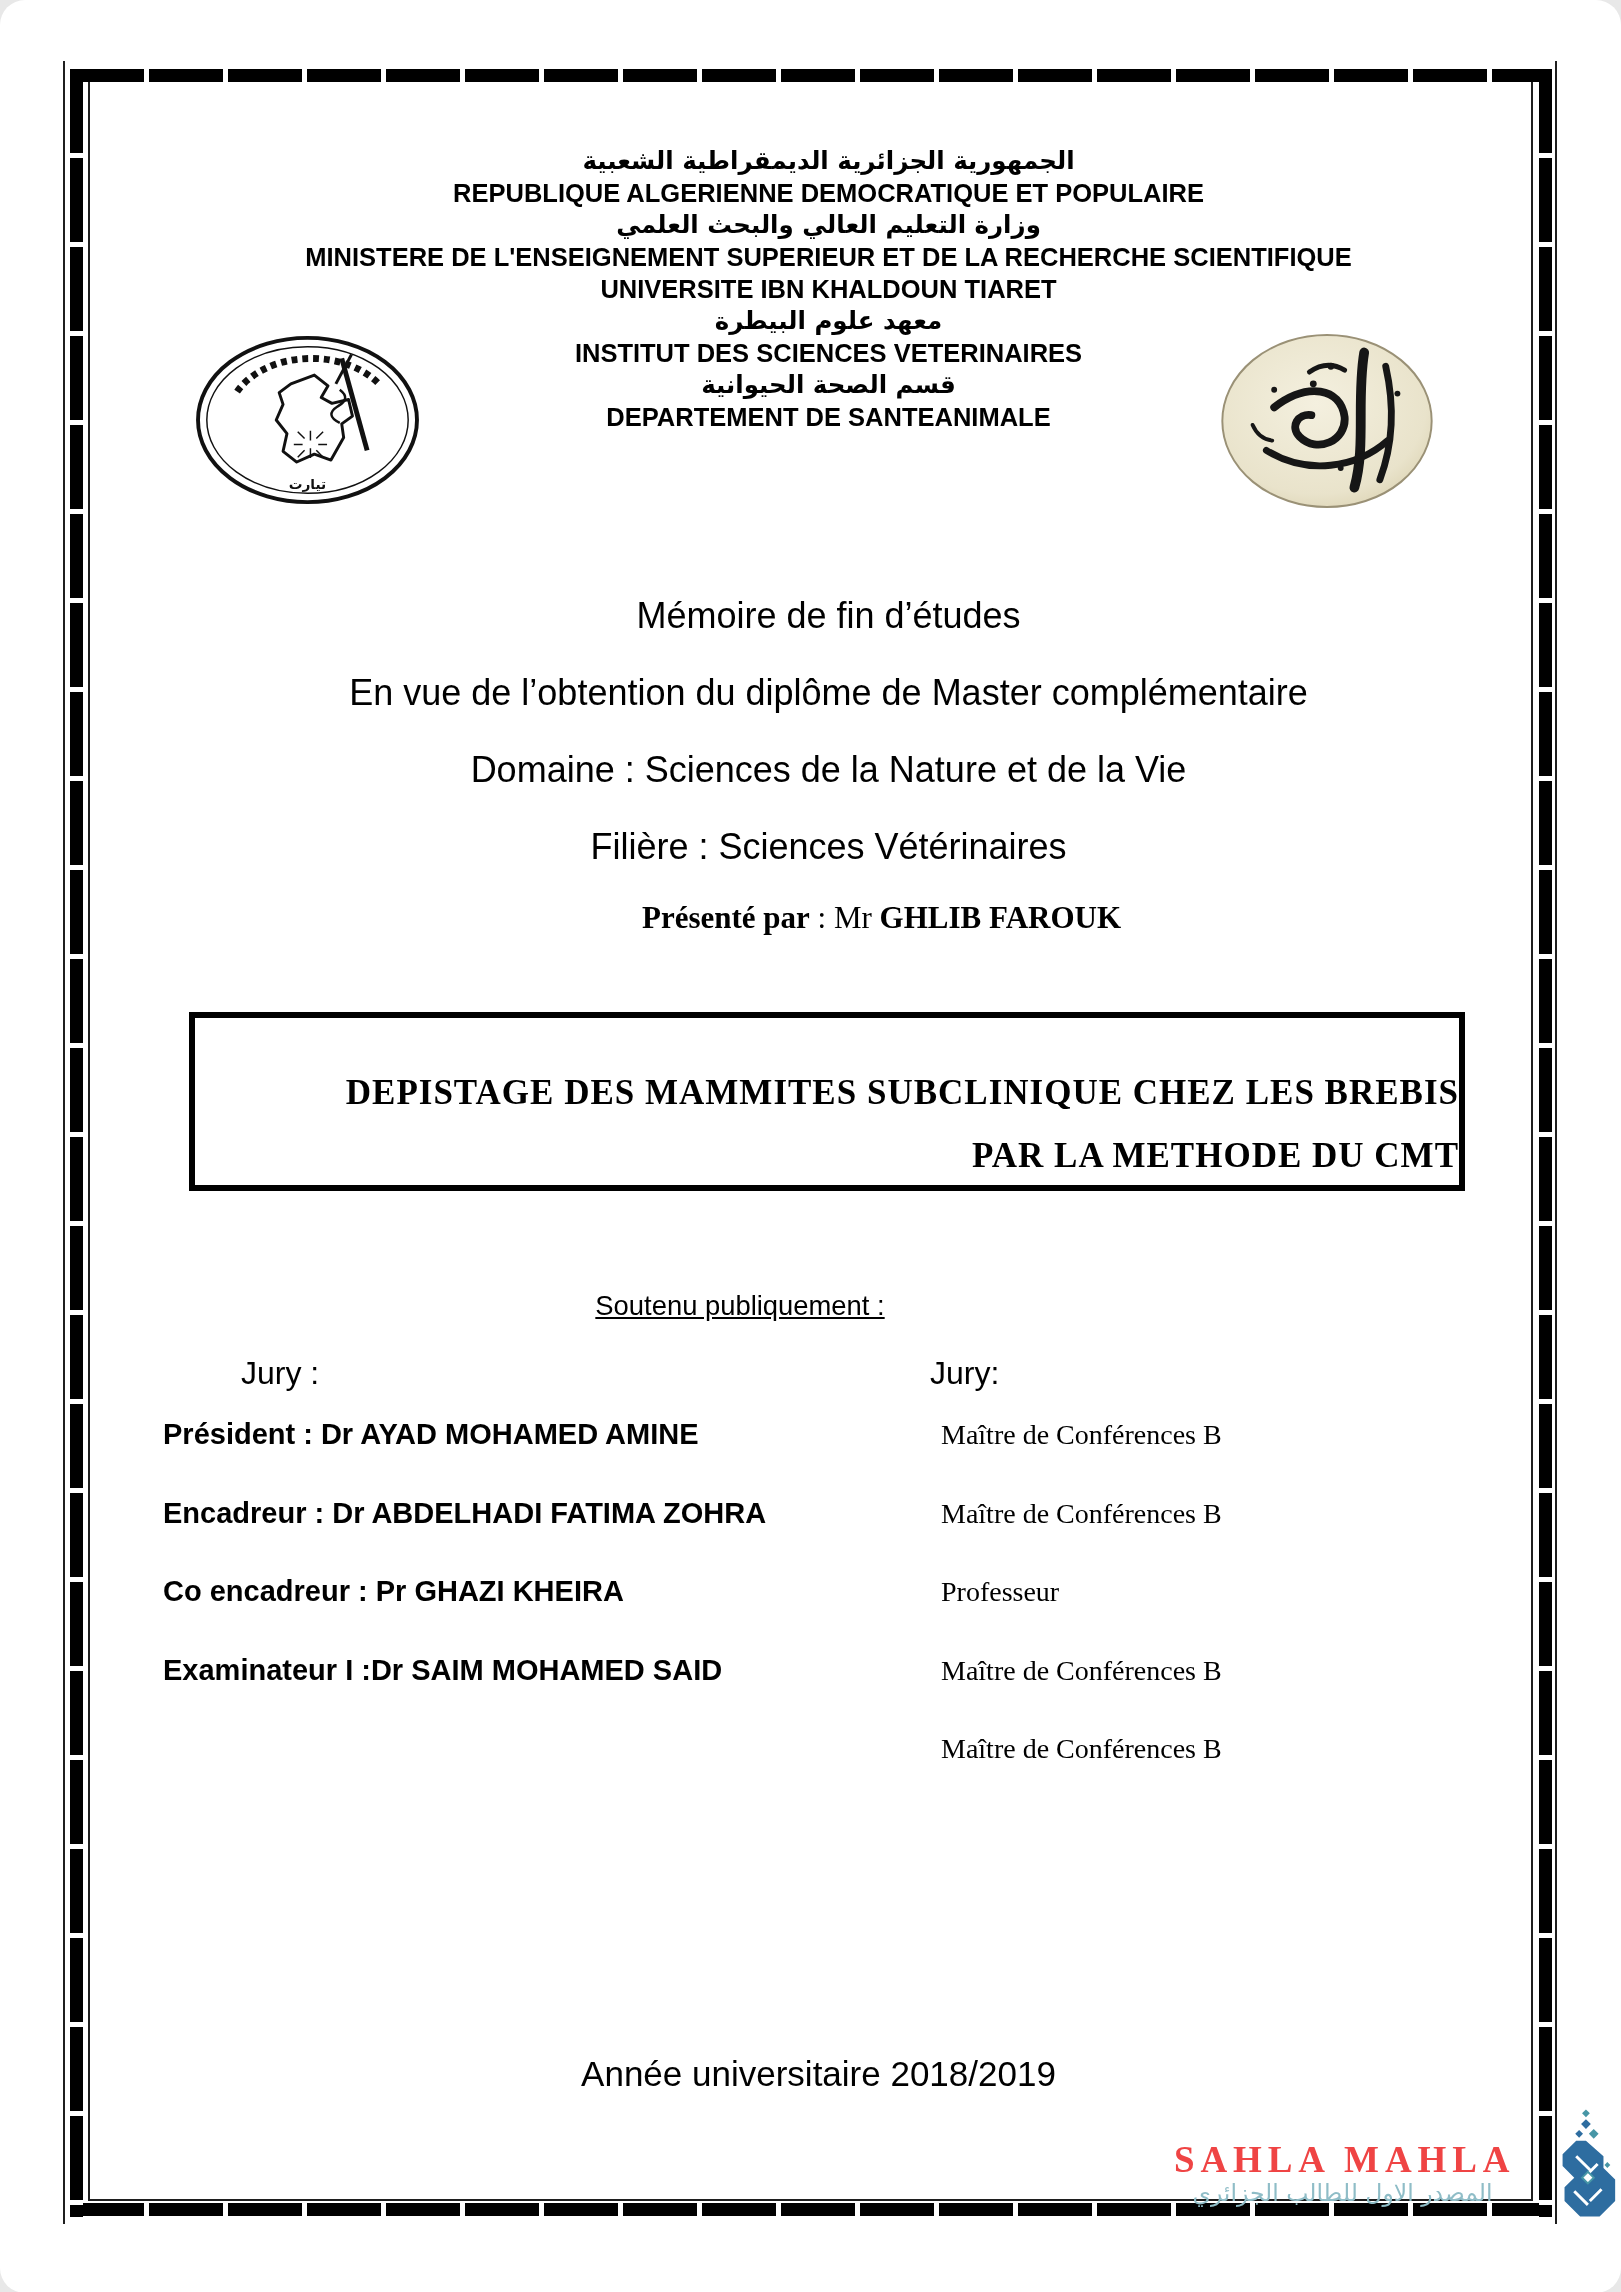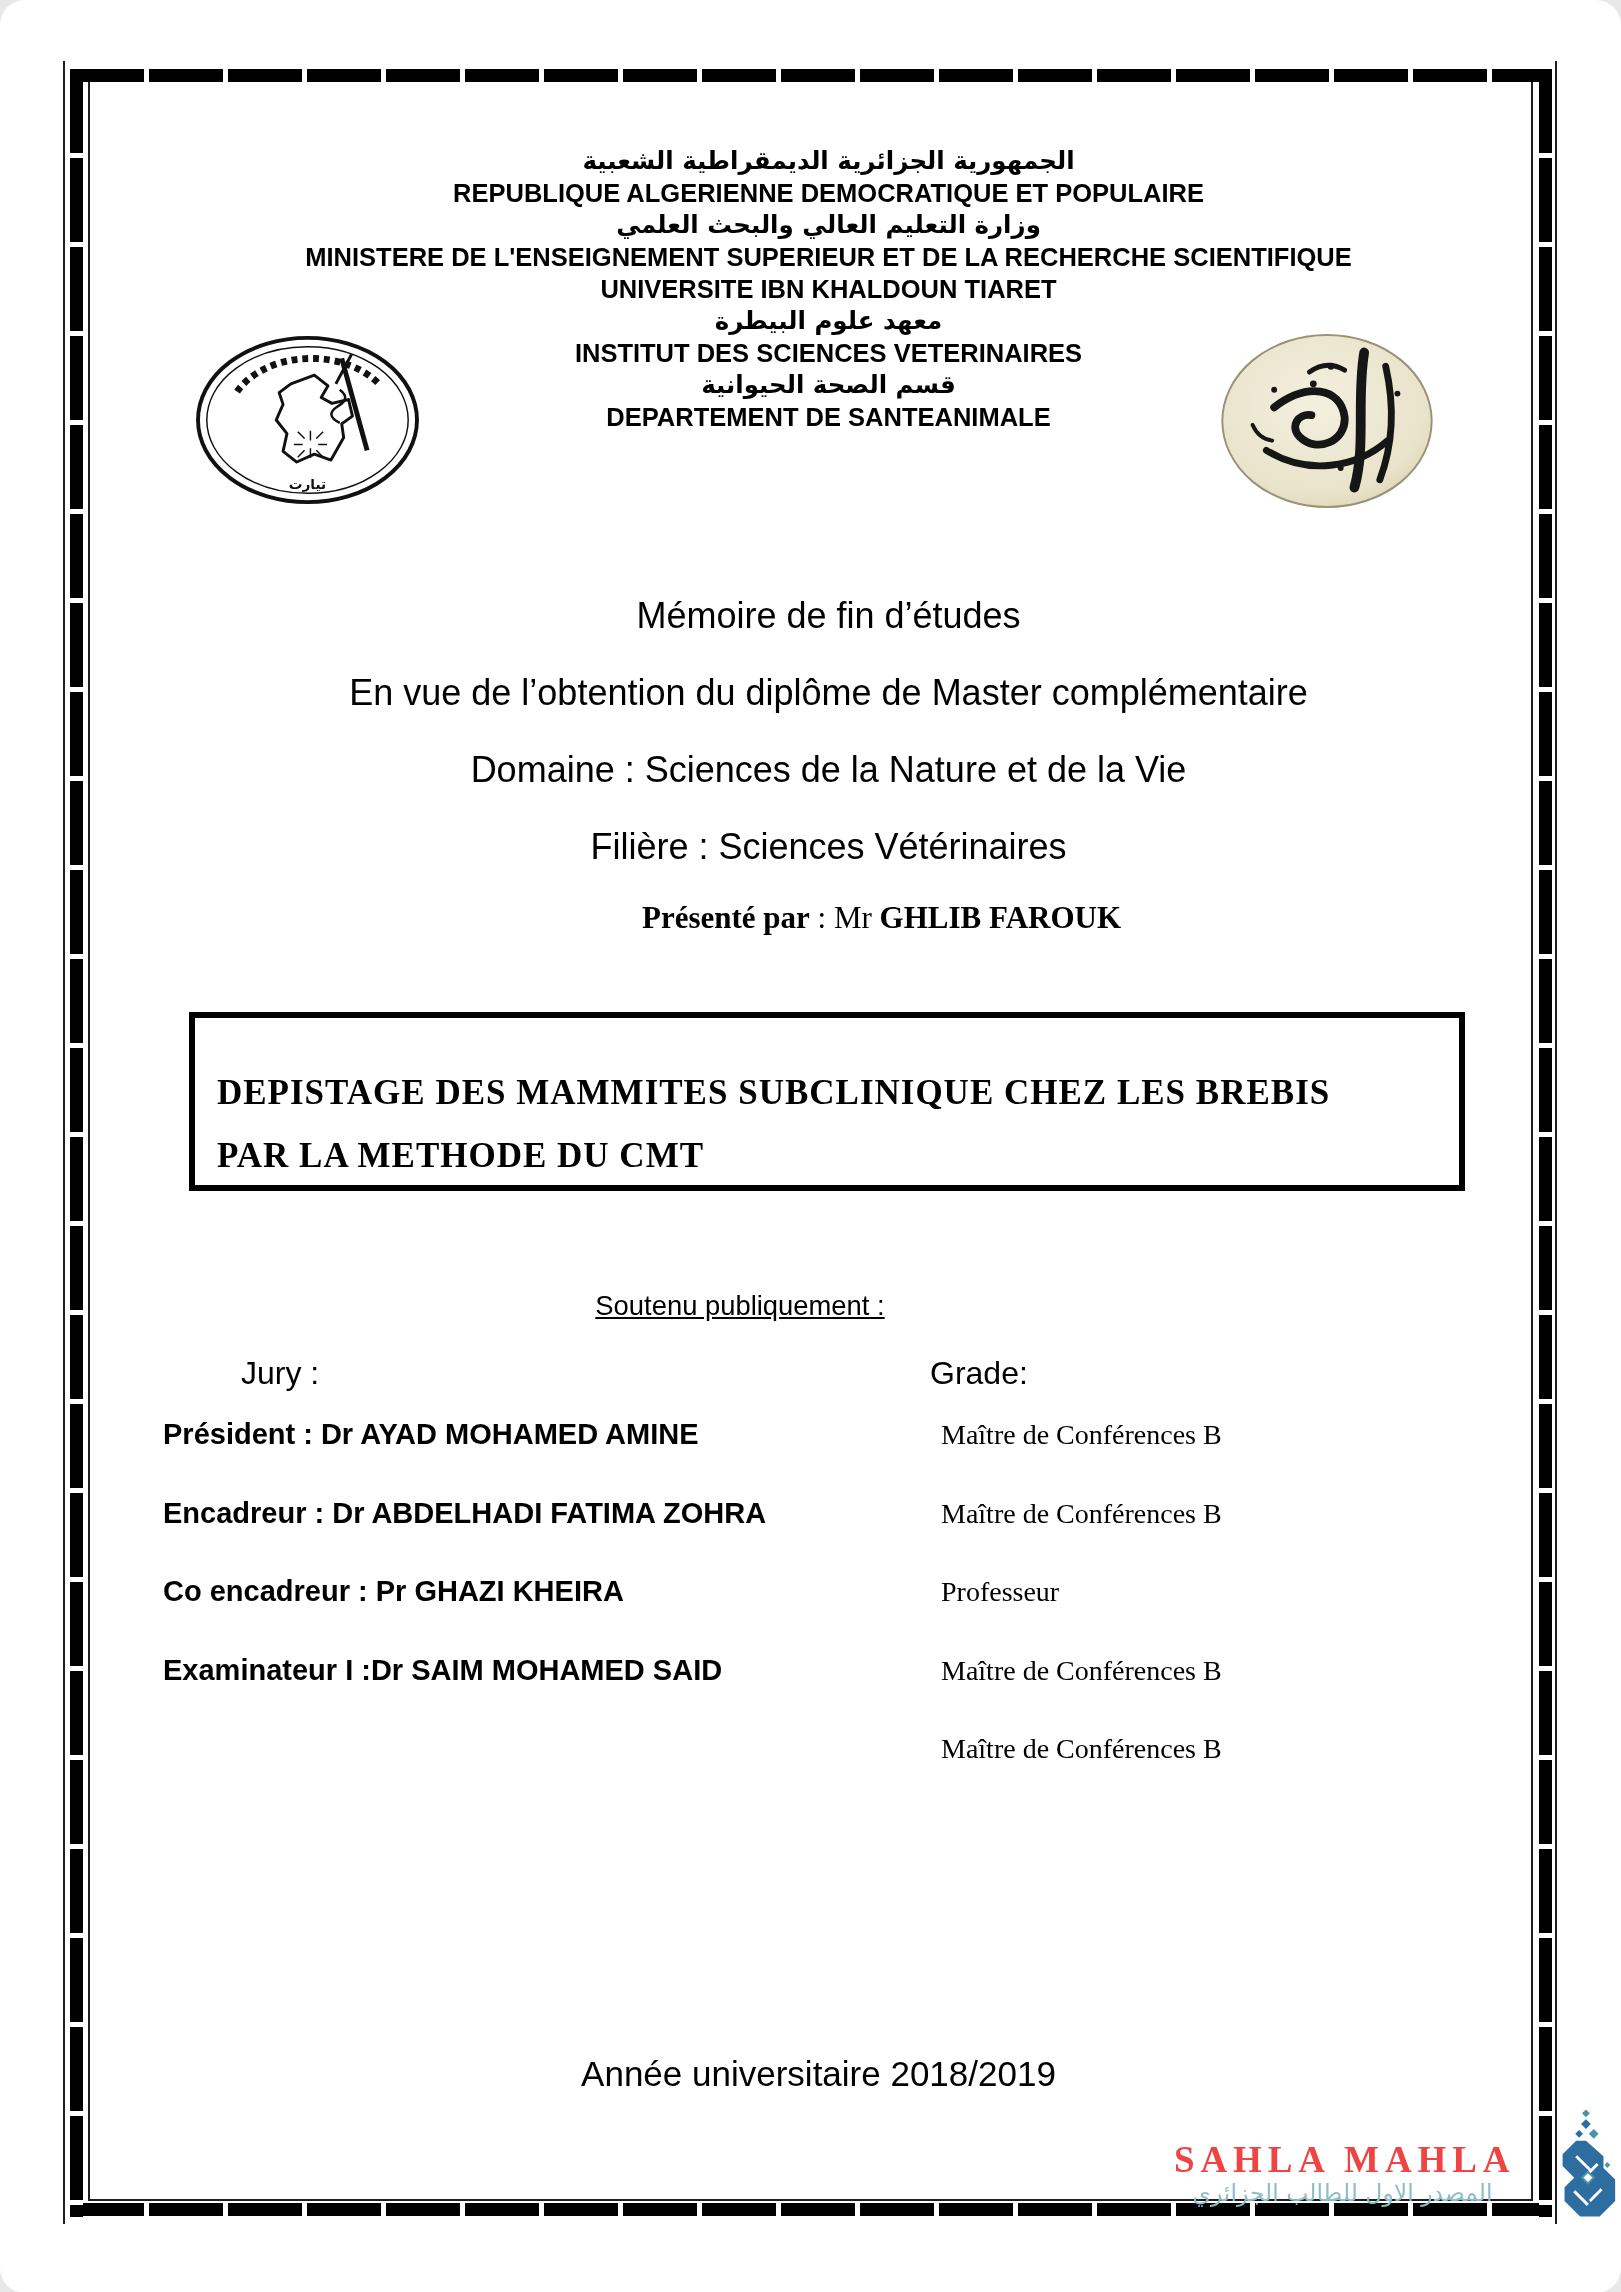--- a/index.html
+++ b/index.html
@@ -39,21 +39,21 @@
          font-size:36px;line-height:41px;}
   .intro .il{display:block;margin-bottom:36px;}
 
   
   .presented{position:absolute;left:642px;top:900px;font-family:"Liberation Serif",serif;
              font-size:31px;white-space:pre;}
   .presented .b{font-weight:700;}
 
   
   .title-box{position:absolute;left:189px;top:1012px;width:1276px;height:179px;
-             border:6.9px solid #000;box-sizing:border-box;text-align:left;overflow:hidden;padding-left:22px;}
+             border:6.9px solid #000;box-sizing:border-box;text-align:right;overflow:hidden;padding-left:22px;}
   .title-line{display:block;font-family:"Liberation Serif",serif;font-weight:700;
               font-size:35px;letter-spacing:1px;line-height:63px;}
   .title-line.first{margin-top:43px;}
 
   
   .soutenu{position:absolute;left:88px;top:1290px;width:1304px;text-align:center;font-size:27.4px;text-decoration:underline;}
   .jury-label{position:absolute;left:241px;top:1355px;font-size:32px;}
   .grade-label{position:absolute;left:930px;top:1355px;font-size:32px;}
   .jury-row{position:absolute;left:163px;width:1333px;height:41px;}
   .jury-role{font-weight:700;font-size:29px;white-space:pre;line-height:35px;}
@@ -147,21 +147,21 @@
 
   <div class="presented"><span class="b">Présenté par</span><span> : Mr </span><span class="b">GHLIB FAROUK</span></div>
 
   <div class="title-box">
     <span class="title-line first">DEPISTAGE DES MAMMITES SUBCLINIQUE CHEZ LES BREBIS</span>
     <span class="title-line">PAR LA METHODE DU CMT</span>
   </div>
 
   <div class="soutenu">Soutenu publiquement :</div>
   <div class="jury-label">Jury :</div>
-  <div class="grade-label">Grade:</div>
+  <div class="grade-label">Jury:</div>
 
   <div class="jury-row" style="top:1417px">
     <span class="jury-role">Président : Dr AYAD MOHAMED AMINE</span>
     <span class="jury-grade">Maître de Conférences B</span>
   </div>
   <div class="jury-row" style="top:1496px">
     <span class="jury-role">Encadreur : Dr ABDELHADI FATIMA ZOHRA</span>
     <span class="jury-grade">Maître de Conférences B</span>
   </div>
   <div class="jury-row" style="top:1574px">

